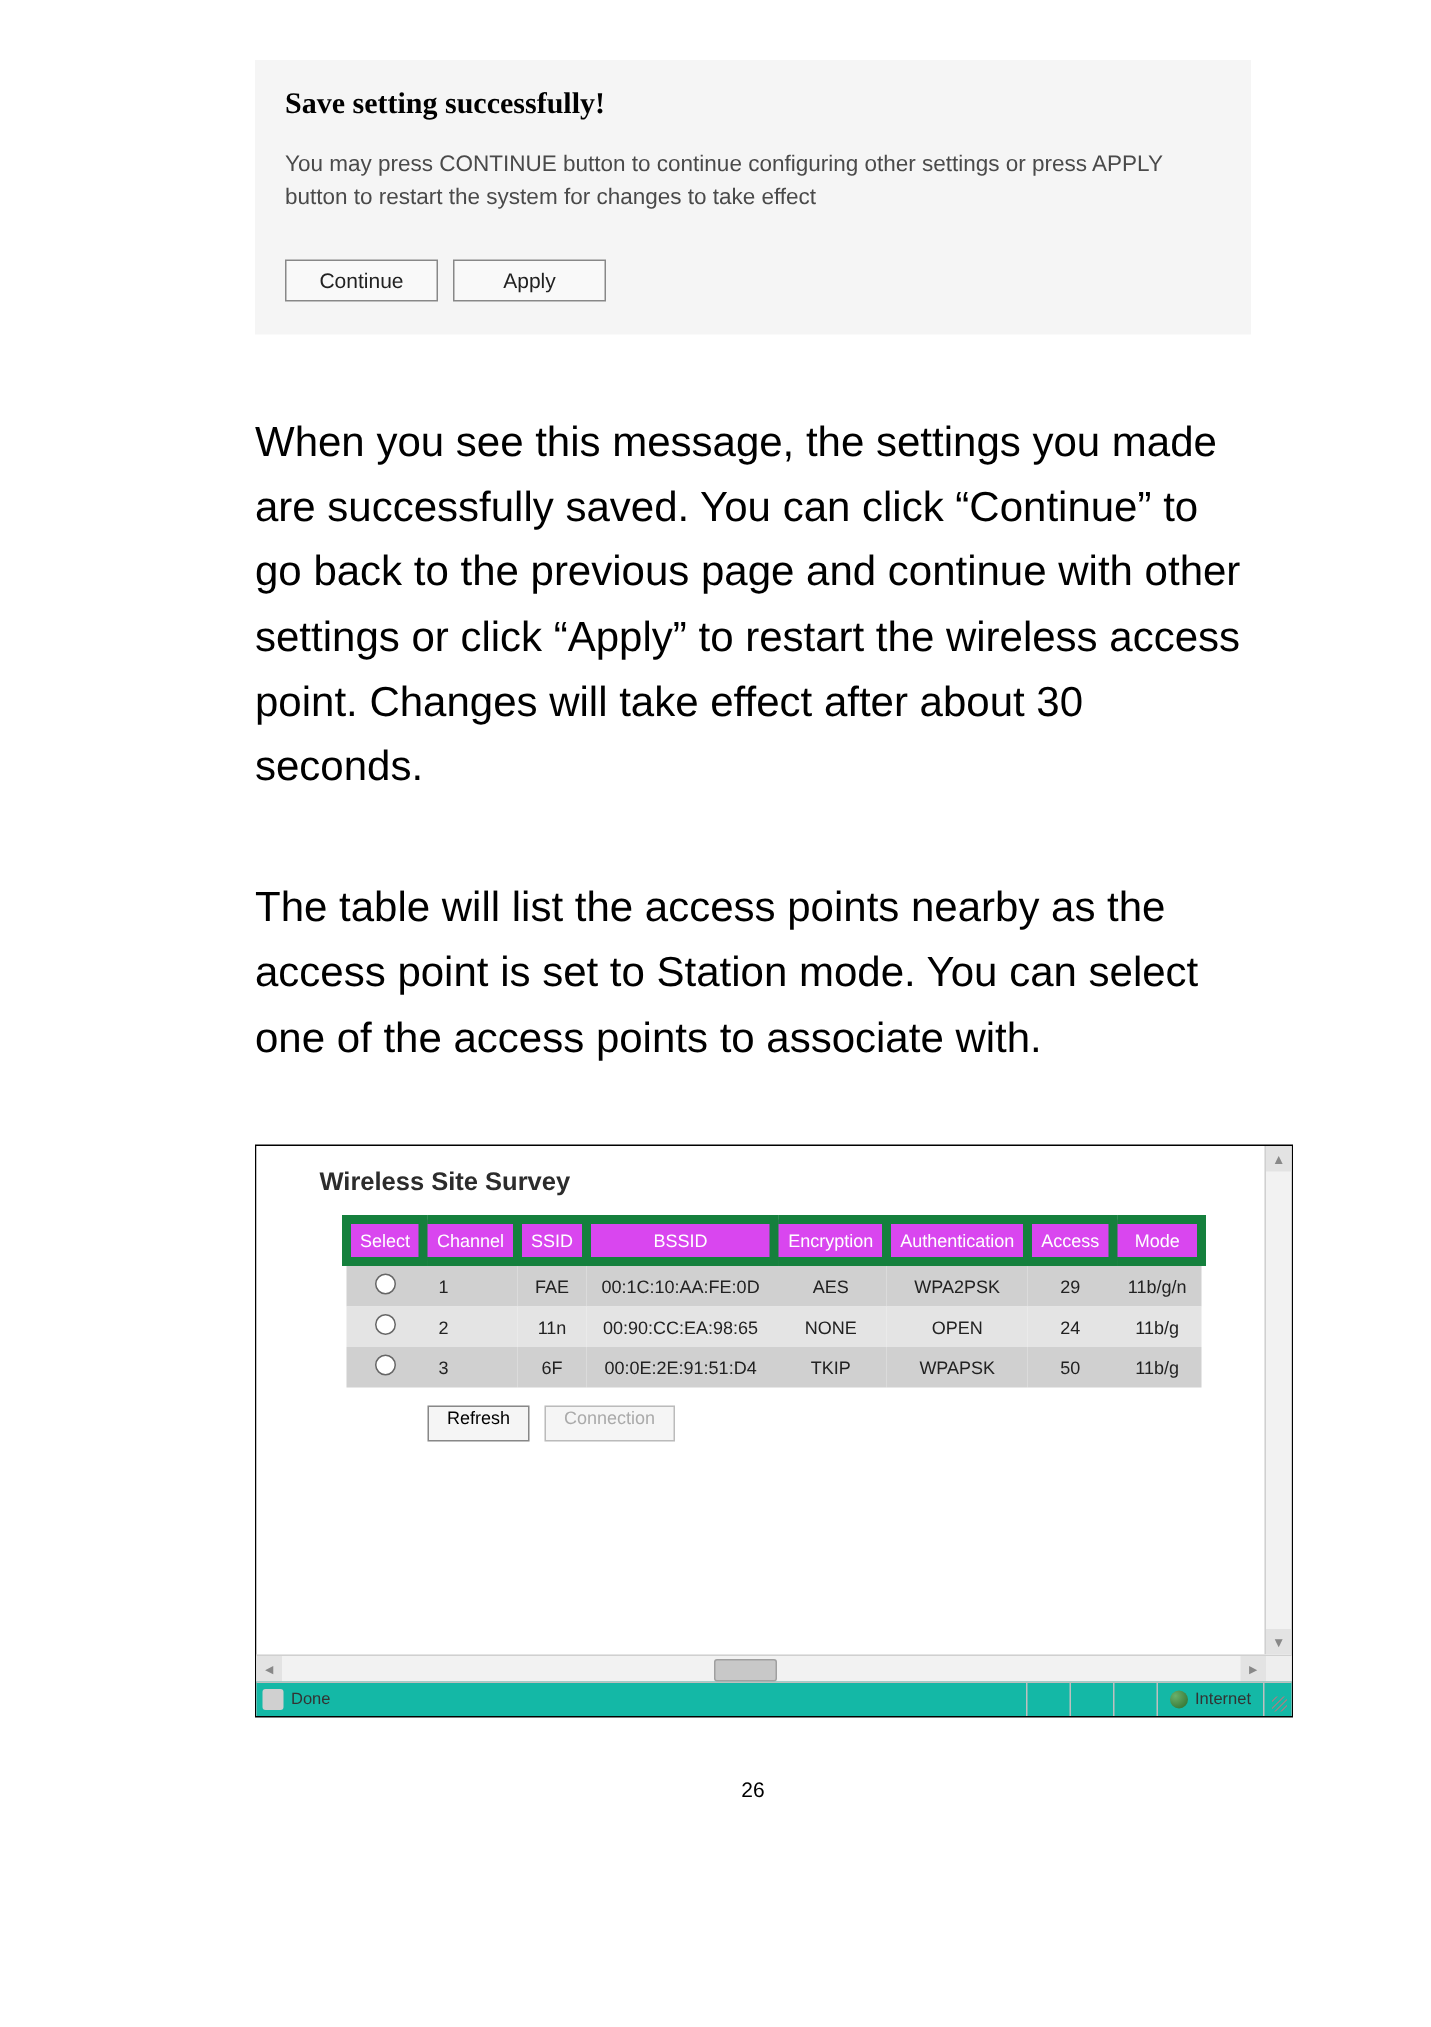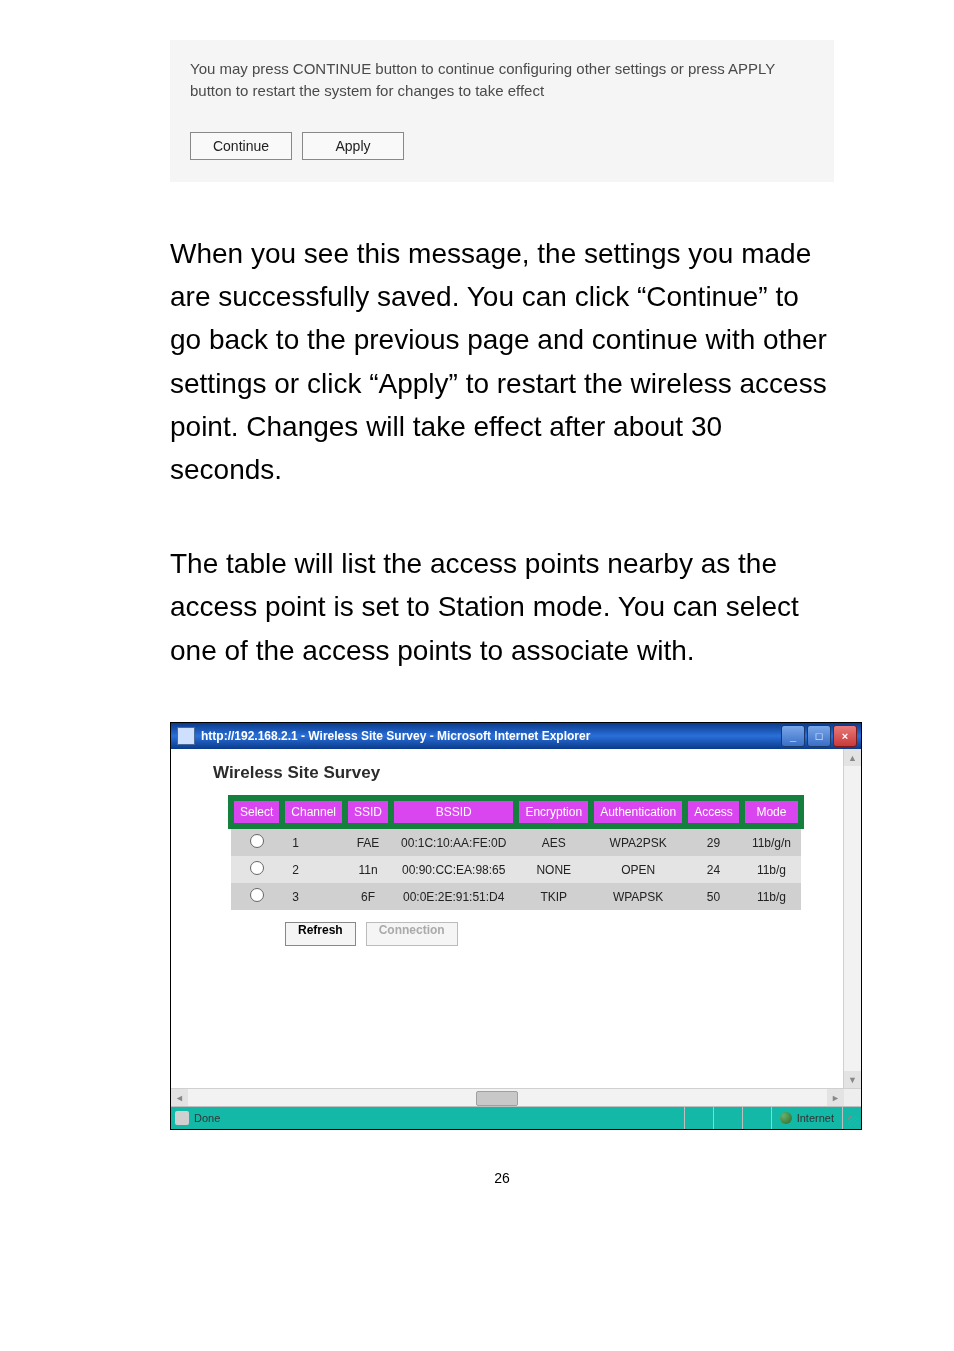--- a/index.html
+++ b/index.html
@@ -215,21 +215,20 @@
       display: flex;
       gap: 10px;
     }
     .table-btn {
       font-size: 12px;
       height: 22px;
       padding: 0 12px;
       border: 1px solid #888;
       background: #f5f5f5;
       cursor: pointer;
-      font-weight: bold;
     }
     .table-btn.disabled {
       color: #aaa;
       border-color: #bbb;
     }
     .statusbar {
       height: 22px;
       background: #14b8a6;
       border-top: 1px solid #bfbfbf;
       display: flex;
@@ -296,42 +295,34 @@
       color: #000;
       margin-top: 20px;
     }
   </style>
 </head>
 <body>
 
 <div class="page">
 
   <div class="save-panel">
+    <h3>Save setting successfully!</h3>
     <p>You may press CONTINUE button to continue configuring other settings or press APPLY button to restart the system for changes to take effect</p>
     <div class="btn-row">
       <span class="btn">Continue</span>
       <span class="btn">Apply</span>
     </div>
   </div>
 
   <p class="body-text">When you see this message, the settings you made are successfully saved. You can click “Continue” to go back to the previous page and continue with other settings or click “Apply” to restart the wireless access point. Changes will take effect after about 30 seconds.</p>
 
 
   <p class="body-text">The table will list the access points nearby as the access point is set to Station mode. You can select one of the access points to associate with.</p>
 
   <div class="browser-window">
-    <div class="titlebar">
-      <span class="titlebar-icon"></span>
-      <span class="titlebar-text">http://192.168.2.1 - Wireless Site Survey - Microsoft Internet Explorer</span>
-      <div class="win-controls">
-        <span class="win-btn">_</span>
-        <span class="win-btn">□</span>
-        <span class="win-btn close">×</span>
-      </div>
-    </div>
 
     <div class="browser-client">
       <div class="scroll-area">
 
         <div class="survey-title-fallback">Wireless Site Survey</div>
 
         <table class="survey-table">
           <thead>
             <tr>
               <th>Select</th>

